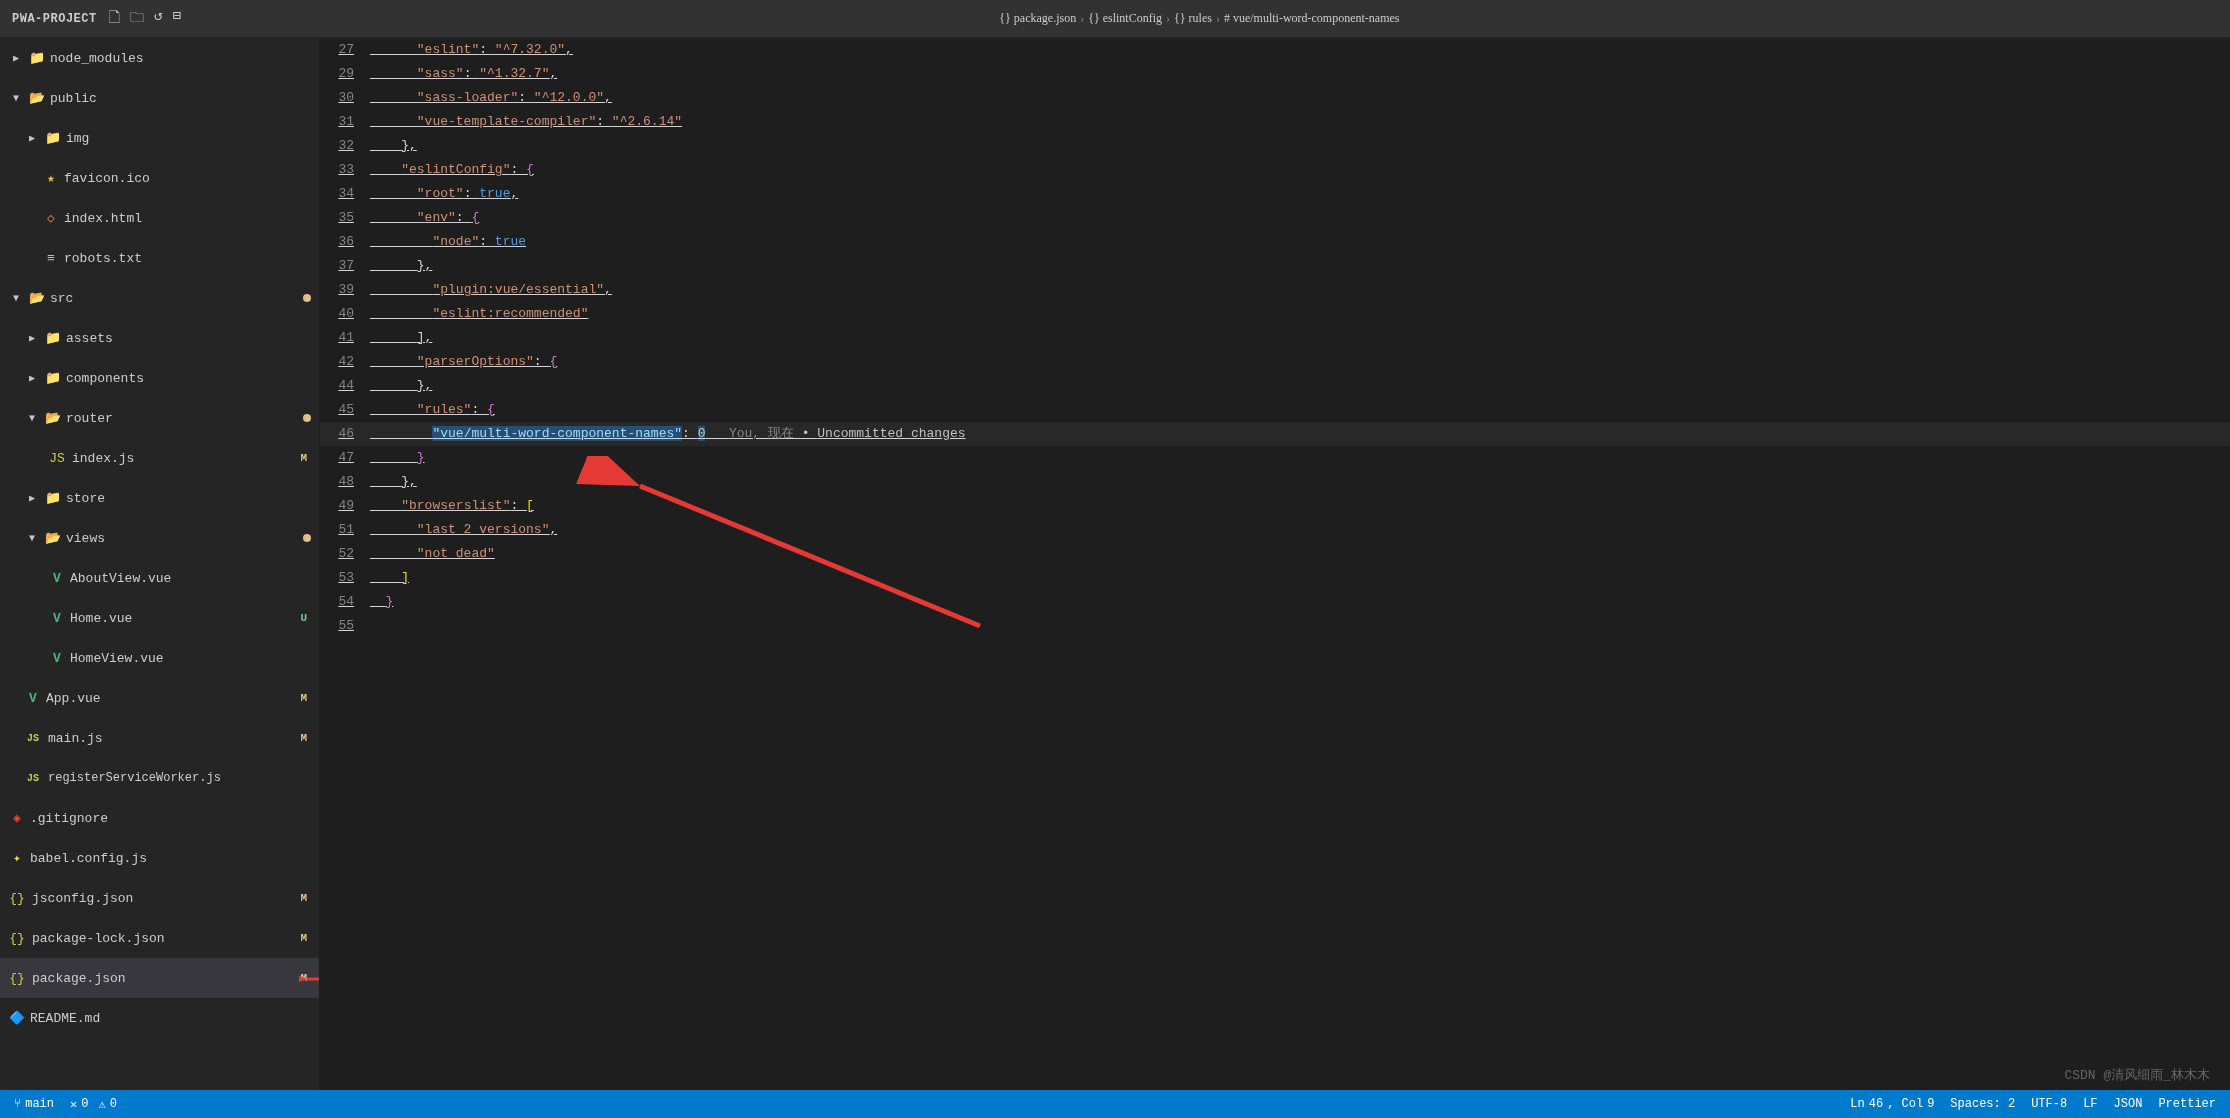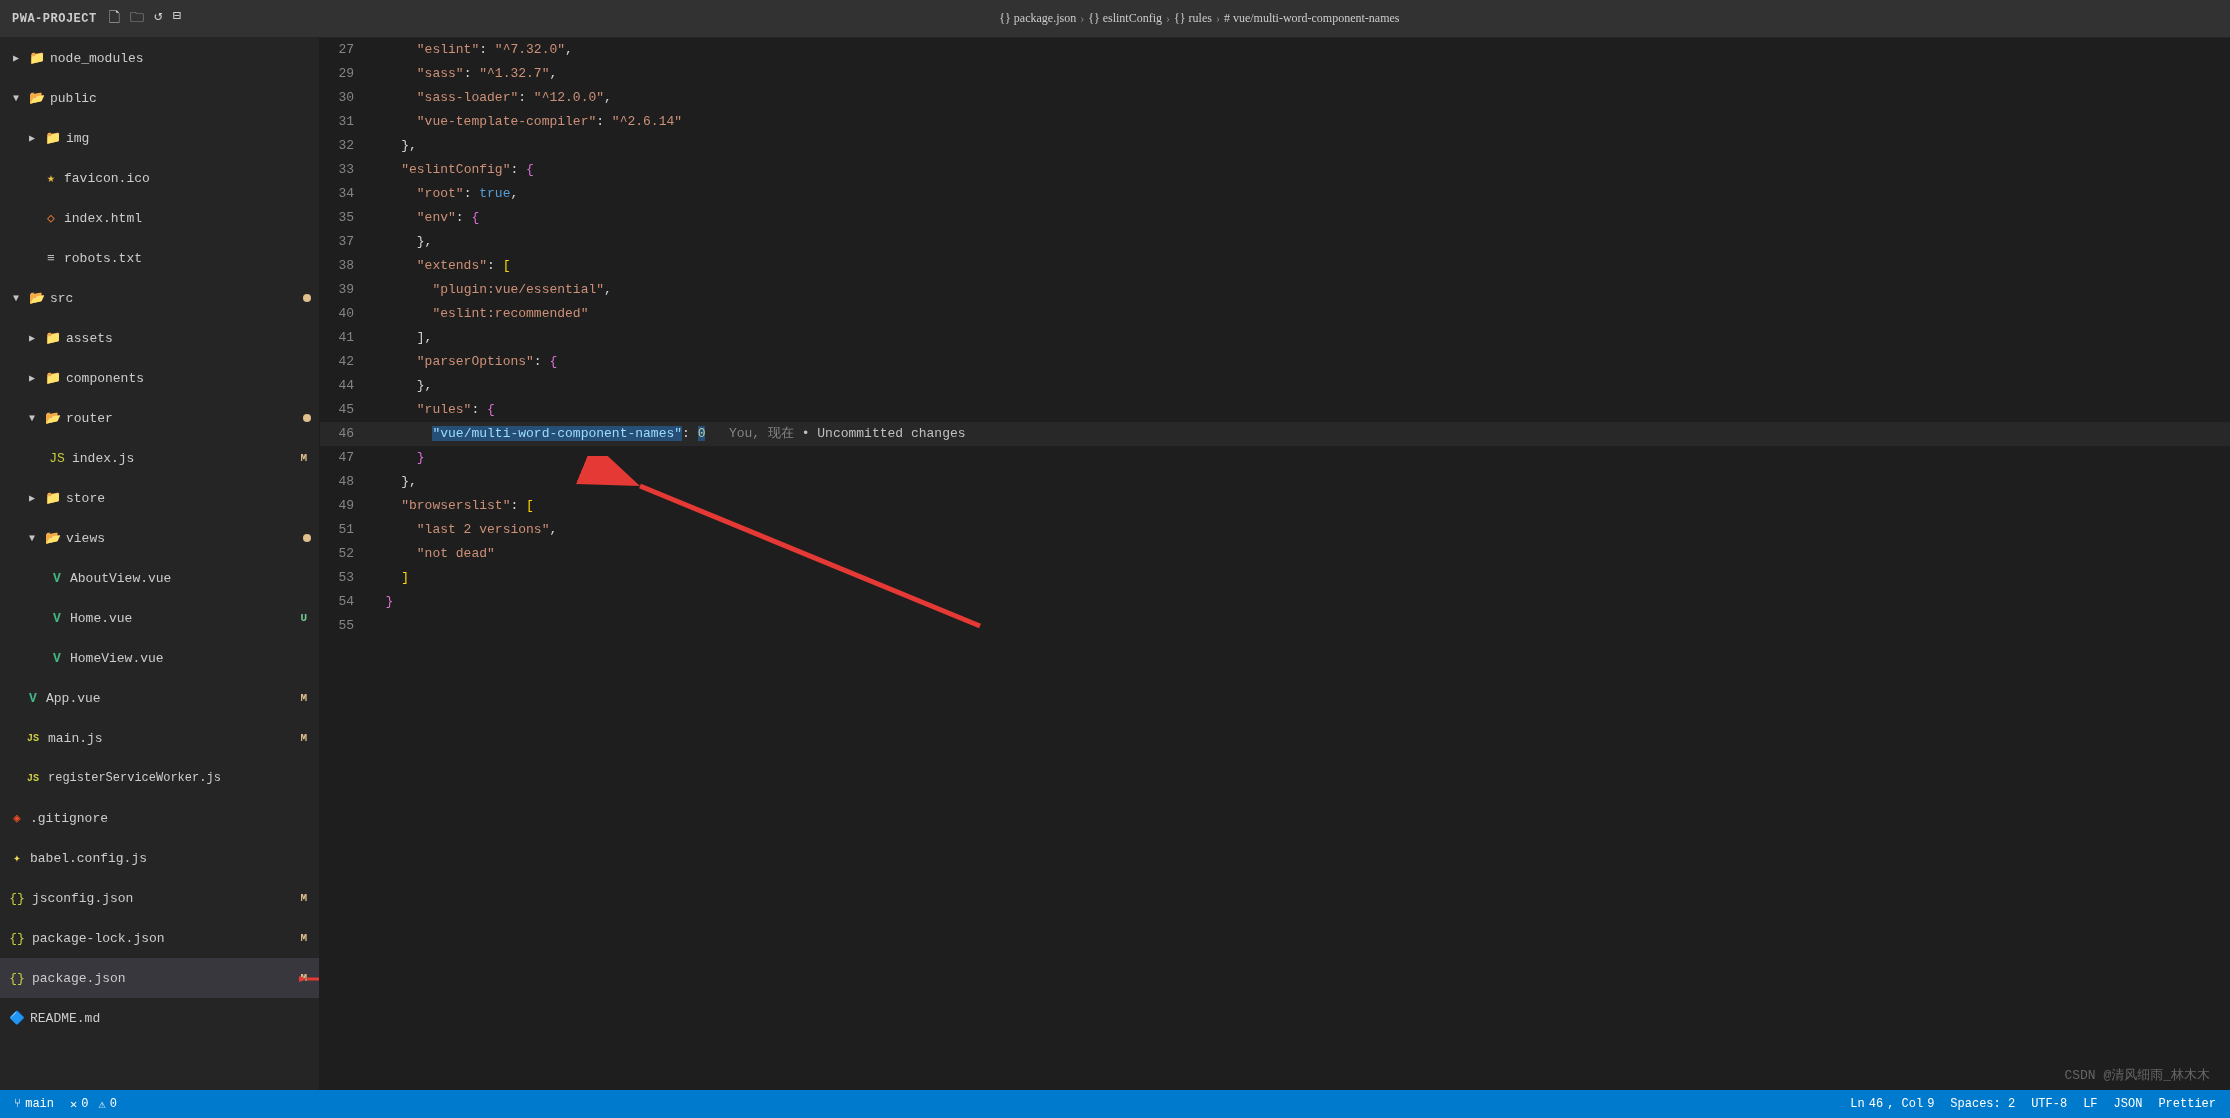--- a/index.html
+++ b/index.html
@@ -102,20 +102,21 @@
     .editor-area {
       flex: 1;
       display: flex;
       flex-direction: column;
       overflow: hidden;
       background: #1e1e1e;
     }
     .code-table {
       width: 100%;
       border-collapse: collapse;
+      text-decoration: underline;
     }
     .line-num {
       width: 50px;
       text-align: right;
       padding: 1px 16px 1px 0;
       color: #858585;
       font-size: 13px;
       user-select: none;
       vertical-align: top;
       line-height: 22px;
@@ -379,26 +380,26 @@
             </tr>
             <tr class="line-row">
               <td class="line-num">34</td>
               <td class="line-content"><span>      </span><span class="s-string">"root"</span><span class="s-punct">: </span><span class="s-bool">true</span><span class="s-punct">,</span></td>
             </tr>
             <tr class="line-row">
               <td class="line-num">35</td>
               <td class="line-content"><span>      </span><span class="s-string">"env"</span><span class="s-punct">: </span><span class="s-brace">{</span></td>
             </tr>
             <tr class="line-row">
+              <td class="line-num">36</td>
+              <td class="line-content"><span>        </span><span class="s-string">"node"</span><span class="s-punct">: </span><span class="s-bool">true</span></td>
+            </tr>
+            <tr class="line-row">
               <td class="line-num">37</td>
               <td class="line-content"><span>      </span><span class="s-punct">},</span></td>
-            </tr>
-            <tr class="line-row">
-              <td class="line-num">38</td>
-              <td class="line-content"><span>      </span><span class="s-string">"extends"</span><span class="s-punct">: </span><span class="s-bracket">[</span></td>
             </tr>
             <tr class="line-row">
               <td class="line-num">39</td>
               <td class="line-content"><span>        </span><span class="s-string">"plugin:vue/essential"</span><span class="s-punct">,</span></td>
             </tr>
             <tr class="line-row">
               <td class="line-num">40</td>
               <td class="line-content"><span>        </span><span class="s-string">"eslint:recommended"</span></td>
             </tr>
             <tr class="line-row">

